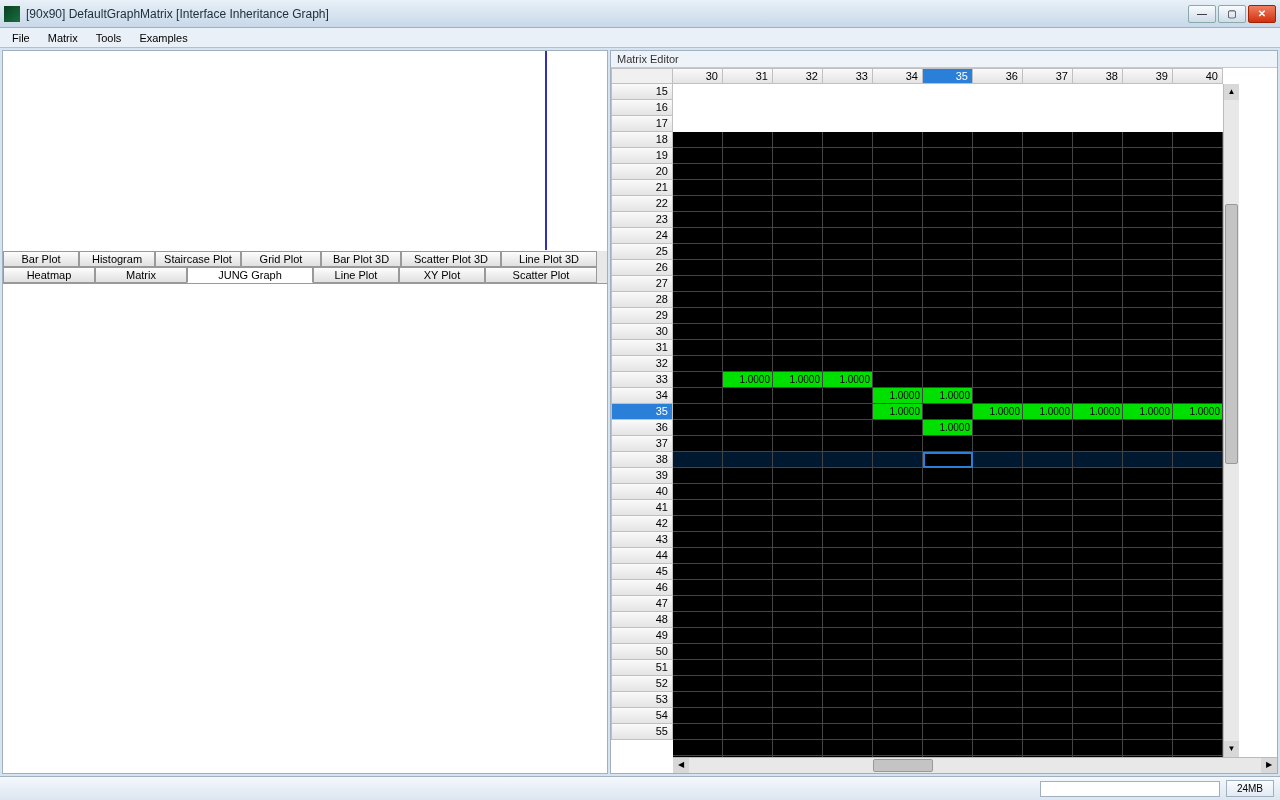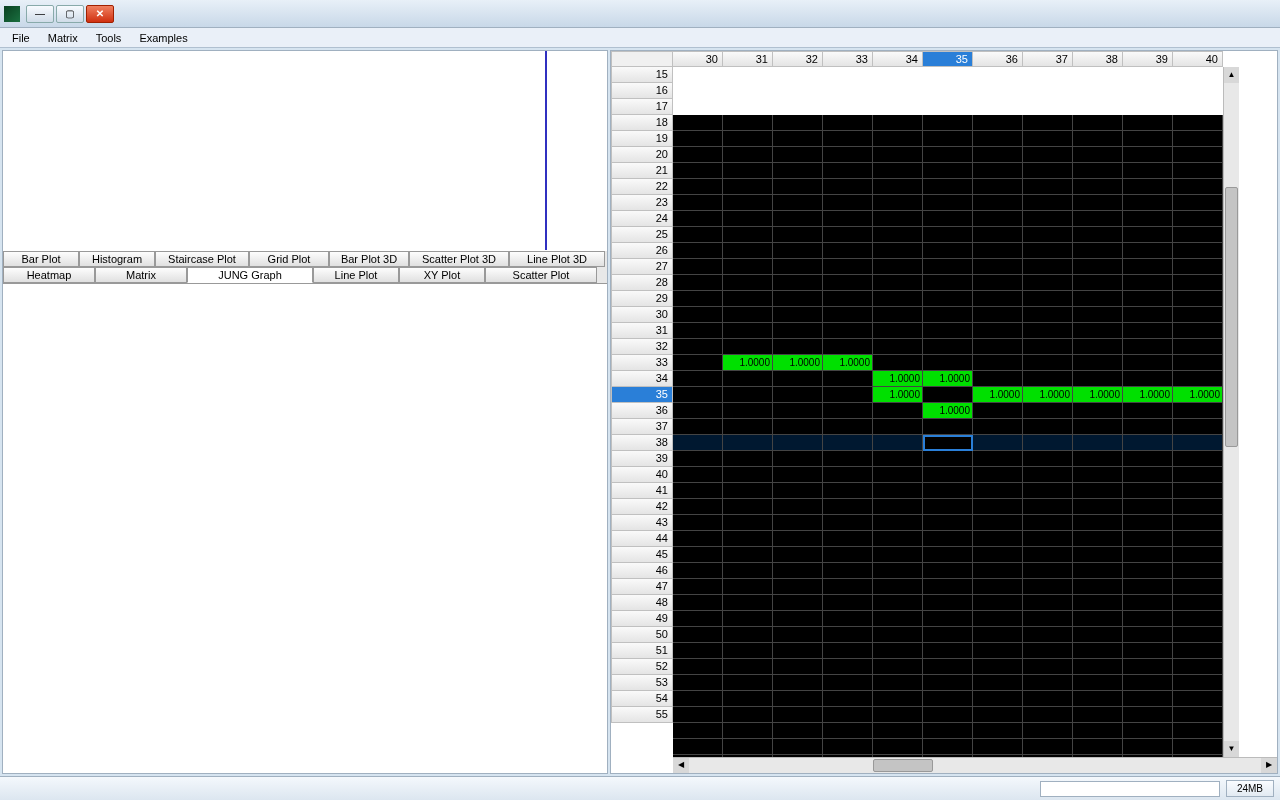--- a/index.html
+++ b/index.html
@@ -70,20 +70,21 @@
 .statusbar { height:24px; background:linear-gradient(#f4f8fc,#dce6f0); border-top:1px solid #a0b0c0; display:flex; align-items:center; }
 .statusbar .spacer { flex:1; }
 .statusbar .mem { border:1px solid #a0b0c0; background:linear-gradient(#fafcff,#e2eaf2); padding:2px 10px; margin-right:6px; font-size:10px; }
 .statusbar .field { width:180px; height:16px; border:1px solid #a0b0c0; background:#fff; margin-right:6px; }
 </style>
 </head>
 <body>
 
 <div class="titlebar">
   <div class="icon"></div>
+  <div class="title">[90x90] DefaultGraphMatrix [Interface Inheritance Graph]</div>
   <div class="winbtns">
     <div class="winbtn">—</div>
     <div class="winbtn">▢</div>
     <div class="winbtn close">✕</div>
   </div>
 </div>
 
 <div class="menubar">
   <div class="menu">File</div>
   <div class="menu">Matrix</div>
@@ -93,21 +94,21 @@
 
 <div class="main">
 
   <div class="leftpane">
     <div class="topplot">
       <div class="vline"></div>
     </div>
     <div class="tabstrip">
       <div class="tab" style="width:76px">Bar Plot</div>
       <div class="tab" style="width:76px">Histogram</div>
-      <div class="tab" style="width:94px">Staircase Plot</div>
+      <div class="tab" style="width:86px">Staircase Plot</div>
       <div class="tab" style="width:80px">Grid Plot</div>
       <div class="tab" style="width:80px">Bar Plot 3D</div>
       <div class="tab" style="width:100px">Scatter Plot 3D</div>
       <div class="tab" style="width:96px">Line Plot 3D</div>
       <div class="tab" style="width:92px">Heatmap</div>
       <div class="tab" style="width:92px">Matrix</div>
       <div class="tab active" style="width:126px">JUNG Graph</div>
       <div class="tab" style="width:86px">Line Plot</div>
       <div class="tab" style="width:86px">XY Plot</div>
       <div class="tab" style="width:112px">Scatter Plot</div>
@@ -388,20 +389,21 @@
           <circle cx="376.11834436630215" cy="262.8925091142709" r="6" fill="#d8f0d8" stroke="#888" stroke-width="0.5"></circle>
           <circle cx="433.2676573217893" cy="180.2611288076388" r="6" fill="#f0d8e8" stroke="#888" stroke-width="0.5"></circle>
           <circle cx="178.94592841831226" cy="151.33763911159343" r="6" fill="#e8e8d0" stroke="#888" stroke-width="0.5"></circle>
           <circle cx="335" cy="222" r="7" fill="#2030d0" stroke="#101080"></circle>
         </svg>
       <div class="tooltip">GenericMatrix2D</div>
     </div>
   </div>
 
   <div class="rightpane">
+    <div class="matrixtitle">Matrix Editor</div>
     <div class="matrixwrap">
       <div class="gridtop">
         <div class="corner"></div>
         <div class="colheads" id="colheads">
             <div class="colhead">30</div>
             <div class="colhead">31</div>
             <div class="colhead">32</div>
             <div class="colhead">33</div>
             <div class="colhead">34</div>
             <div class="colhead sel">35</div>

